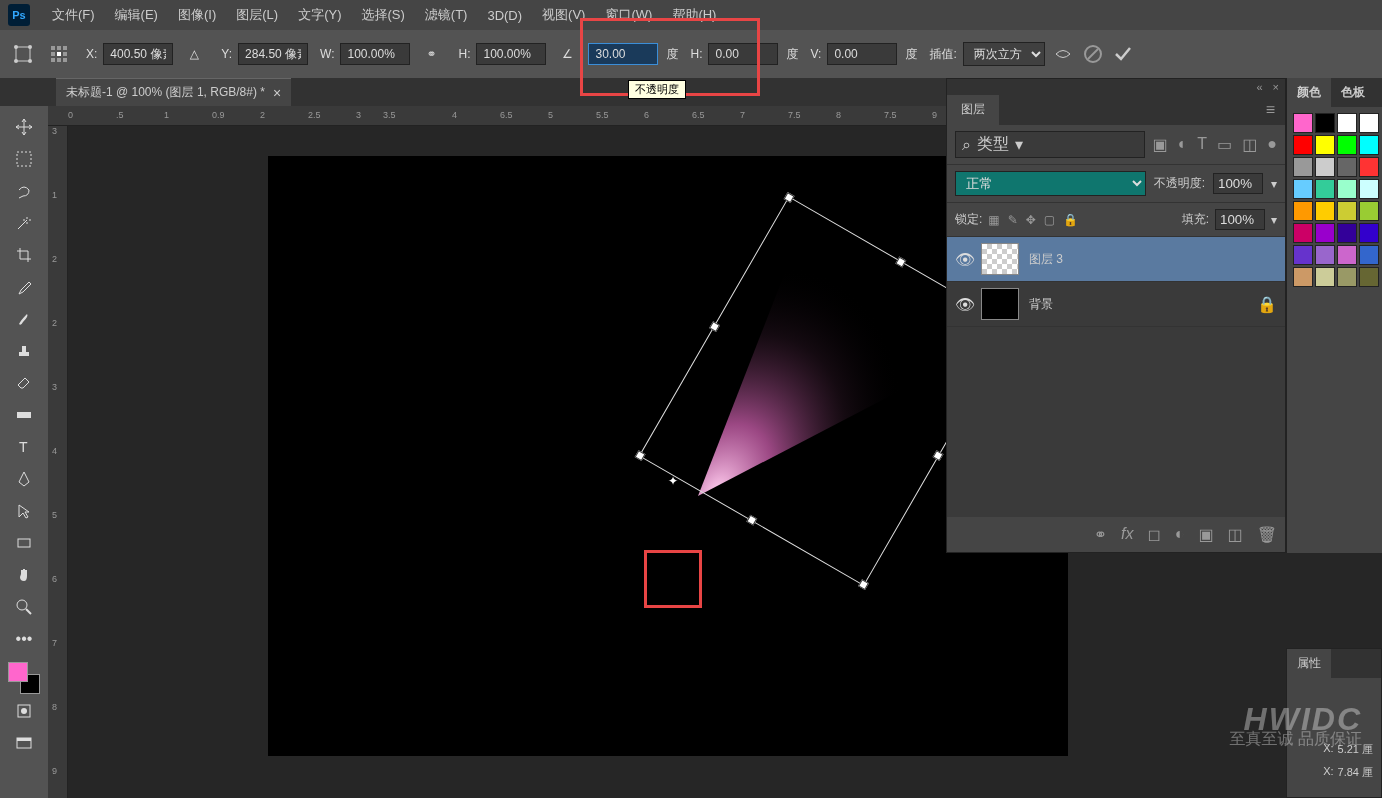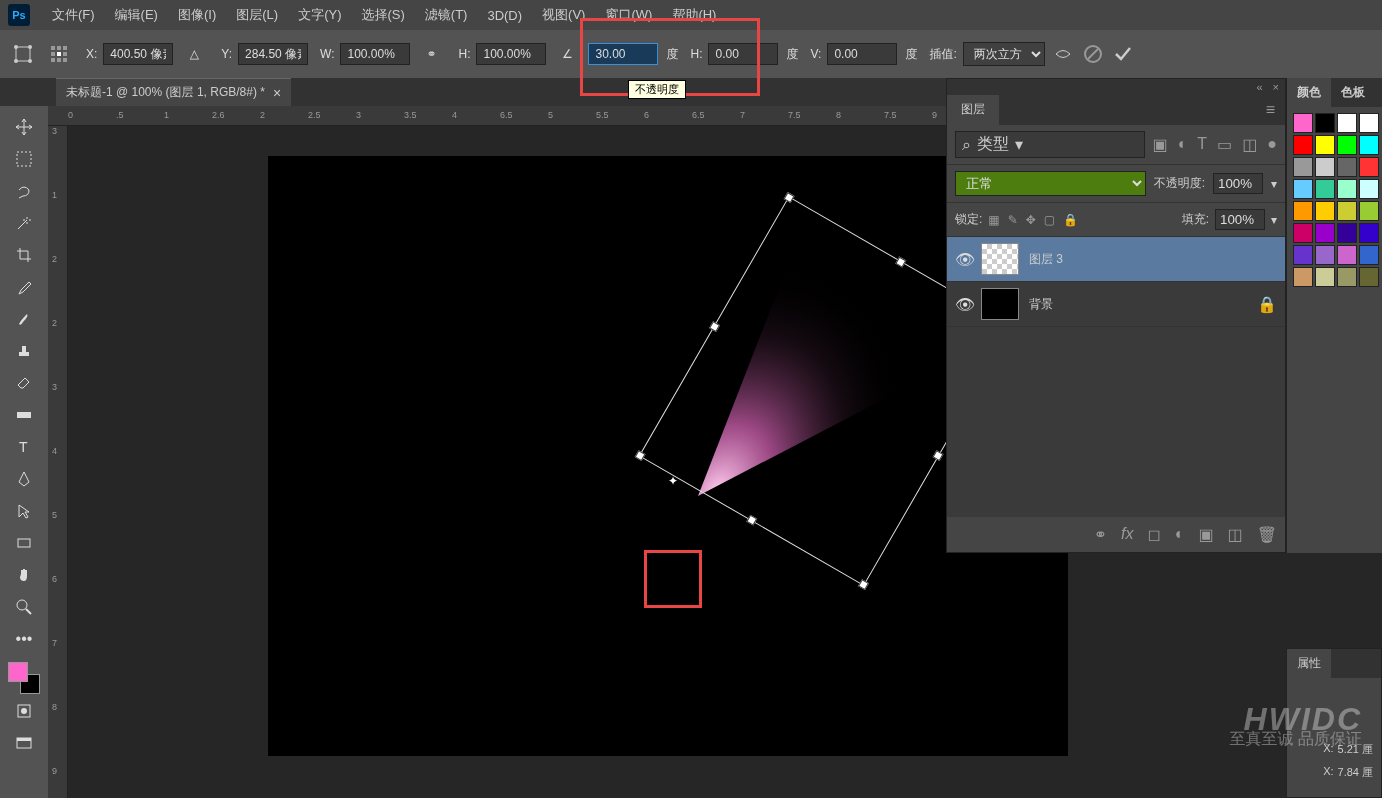--- a/index.html
+++ b/index.html
@@ -37,21 +37,21 @@
 .right-panels { position: absolute; right: 0; top: 78px; display: flex; }
 .layers-panel { width: 340px; background: #454545; border: 1px solid #222; }
 .panel-header-row { display: flex; background: #323232; justify-content: space-between; }
 .panel-tab { padding: 6px 14px; background: #454545; font-size: 12px; text-align: center; }
 .panel-menu { padding: 6px 10px; color: #999; cursor: pointer; }
 .panel-close-row { display: flex; justify-content: flex-end; gap: 10px; padding: 2px 6px; background: #323232; font-size: 11px; color: #999; }
 .filter-row { display: flex; align-items: center; padding: 6px 8px; gap: 8px; border-bottom: 1px solid #333; }
 .filter-search { display: flex; align-items: center; background: #3a3a3a; border: 1px solid #222; padding: 2px 6px; flex: 1; gap: 6px; }
 .filter-icons { display: flex; gap: 10px; color: #999; }
 .blend-row { display: flex; align-items: center; padding: 6px 8px; gap: 8px; border-bottom: 1px solid #333; font-size: 12px; }
-.blend-select { flex: 1; background: #4d7c0f; border: 1px solid #222; padding: 3px 6px; color: #ddd; }
+.blend-select { flex: 1; background: #0f766e; border: 1px solid #222; padding: 3px 6px; color: #ddd; }
 .opacity-input { width: 50px; background: #3a3a3a; border: 1px solid #222; padding: 2px 4px; color: #ddd; }
 .lock-row { display: flex; align-items: center; padding: 6px 8px; gap: 6px; border-bottom: 1px solid #333; font-size: 12px; }
 .lock-icons { display: flex; gap: 8px; color: #999; }
 .layer-list { background: #3a3a3a; min-height: 280px; }
 .layer-item { display: flex; align-items: center; padding: 6px 8px; gap: 10px; border-bottom: 1px solid #333; }
 .layer-item.selected { background: #5a7aa0; }
 .vis-eye { color: #ddd; width: 16px; }
 .layer-thumb { width: 38px; height: 32px; border: 1px solid #888; background: #222; }
 .layer-thumb.checker { background: repeating-conic-gradient(#ccc 0 25%, #fff 0 50%) 0 0/10px 10px; }
 .layer-name { flex: 1; font-size: 12px; }
@@ -264,25 +264,25 @@
           <rect x="2" y="4" width="14" height="3" fill="#ddd"></rect>
         </svg>
       </div>
   </div>
 
   <div class="canvas-wrap">
     <div class="ruler-h" id="ruler-h">
         <span class="ruler-tick" style="left: 20px; top: 4px;">0</span>
         <span class="ruler-tick" style="left: 68px; top: 4px;">.5</span>
         <span class="ruler-tick" style="left: 116px; top: 4px;">1</span>
-        <span class="ruler-tick" style="left: 164px; top: 4px;">2.6</span>
+        <span class="ruler-tick" style="left: 164px; top: 4px;">0.9</span>
         <span class="ruler-tick" style="left: 212px; top: 4px;">2</span>
         <span class="ruler-tick" style="left: 260px; top: 4px;">2.5</span>
         <span class="ruler-tick" style="left: 308px; top: 4px;">3</span>
-        <span class="ruler-tick" style="left: 356px; top: 4px;">3.5</span>
+        <span class="ruler-tick" style="left: 335px; top: 4px;">3.5</span>
         <span class="ruler-tick" style="left: 404px; top: 4px;">4</span>
         <span class="ruler-tick" style="left: 452px; top: 4px;">6.5</span>
         <span class="ruler-tick" style="left: 500px; top: 4px;">5</span>
         <span class="ruler-tick" style="left: 548px; top: 4px;">5.5</span>
         <span class="ruler-tick" style="left: 596px; top: 4px;">6</span>
         <span class="ruler-tick" style="left: 644px; top: 4px;">6.5</span>
         <span class="ruler-tick" style="left: 692px; top: 4px;">7</span>
         <span class="ruler-tick" style="left: 740px; top: 4px;">7.5</span>
         <span class="ruler-tick" style="left: 788px; top: 4px;">8</span>
         <span class="ruler-tick" style="left: 836px; top: 4px;">7.5</span>

